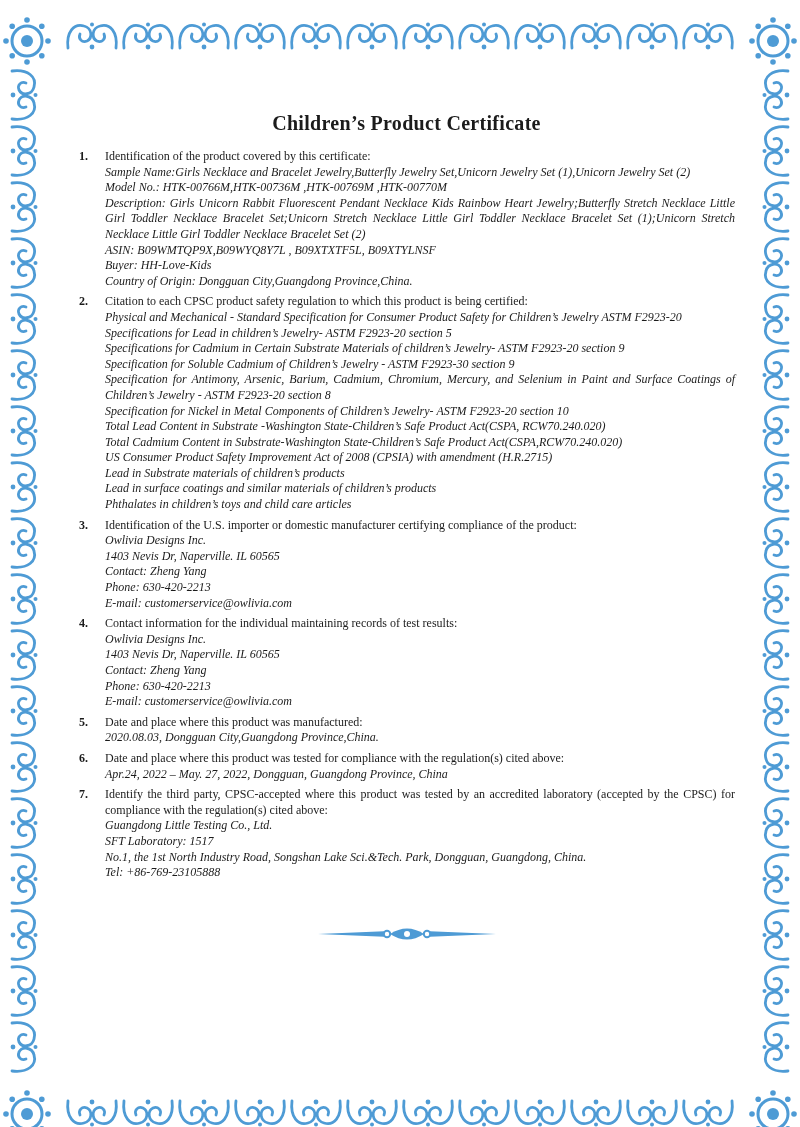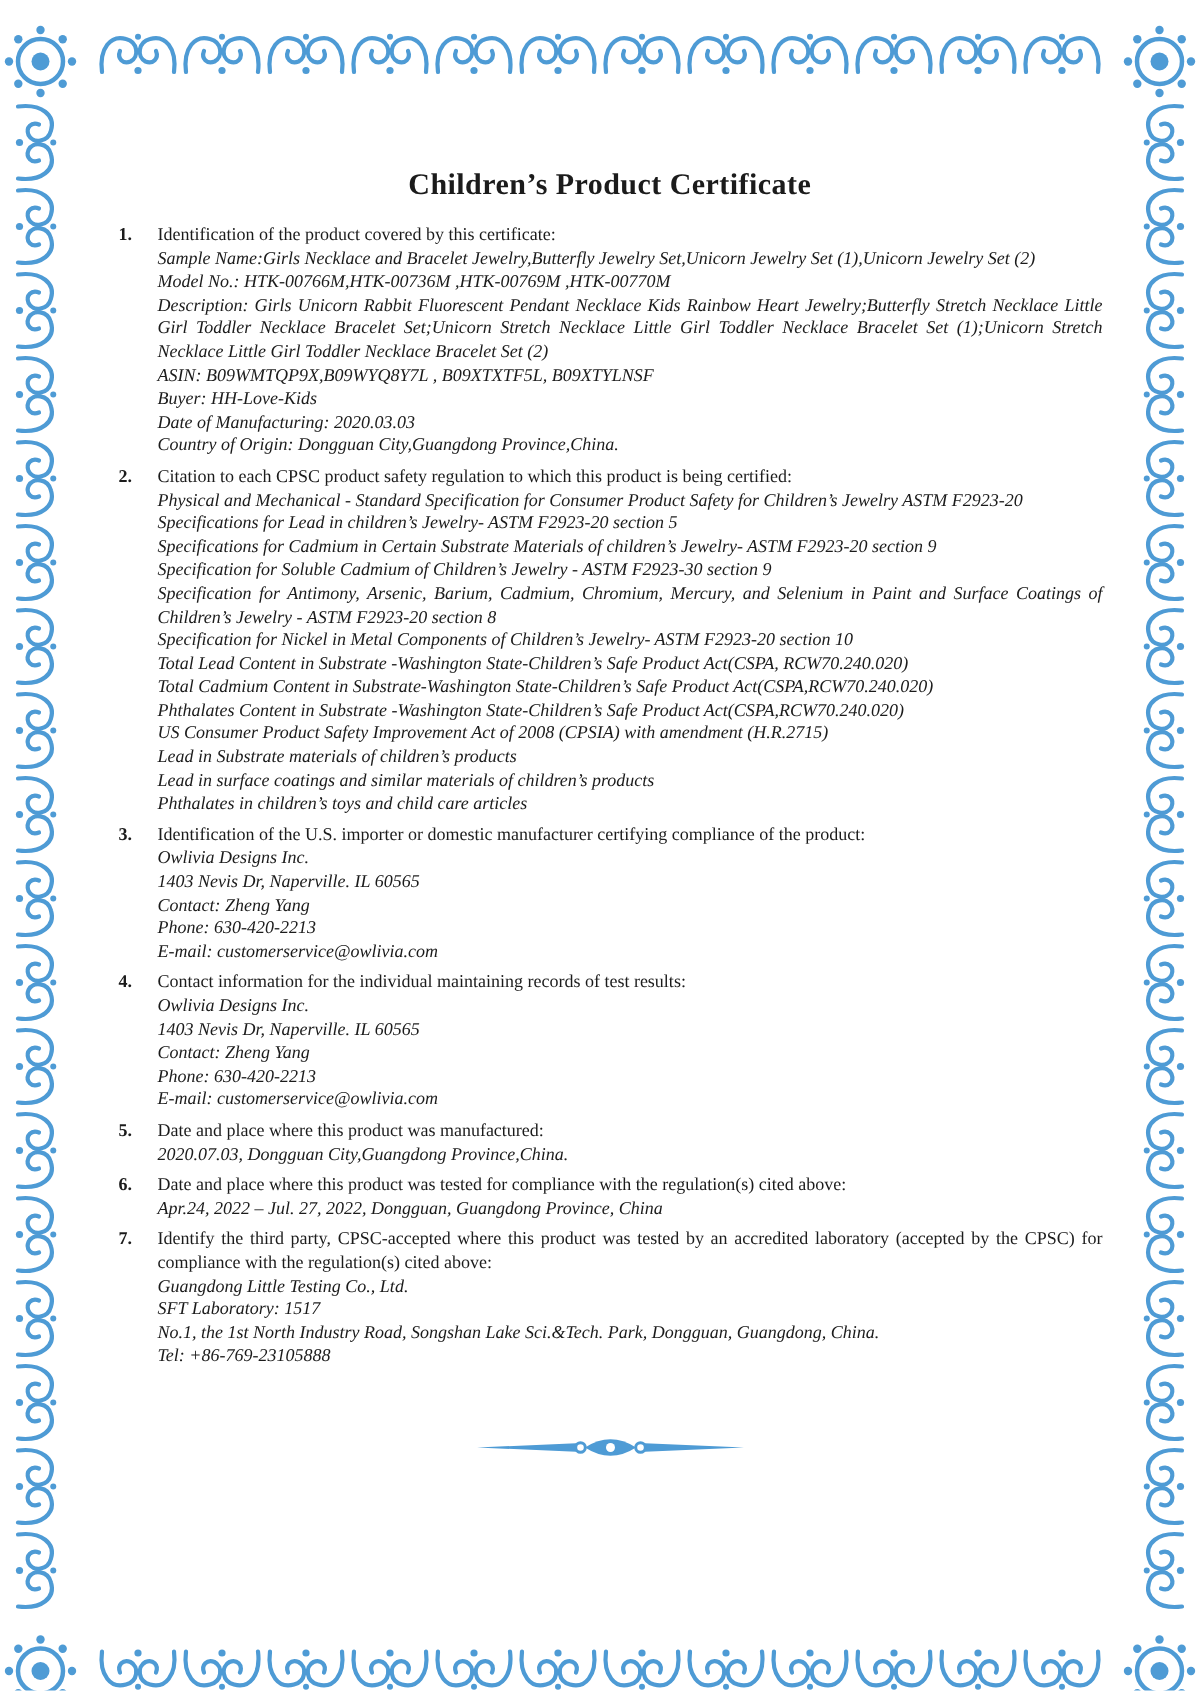--- a/index.html
+++ b/index.html
@@ -135,36 +135,34 @@
     <h1 class="title">Children’s Product Certificate</h1>
 
     <div class="section">
       <span class="num">1.</span>
       <div class="head">Identification of the product covered by this certificate:</div>
       <p class="line">Sample Name:Girls Necklace and Bracelet Jewelry,Butterfly Jewelry Set,Unicorn Jewelry Set (1),Unicorn Jewelry Set (2)</p>
       <p class="line">Model No.: HTK-00766M,HTK-00736M ,HTK-00769M ,HTK-00770M</p>
       <p class="line">Description: Girls Unicorn Rabbit Fluorescent Pendant Necklace Kids Rainbow Heart Jewelry;Butterfly Stretch Necklace Little Girl Toddler Necklace Bracelet Set;Unicorn Stretch Necklace Little Girl Toddler Necklace Bracelet Set (1);Unicorn Stretch Necklace Little Girl Toddler Necklace Bracelet Set (2)</p>
       <p class="line">ASIN: B09WMTQP9X,B09WYQ8Y7L , B09XTXTF5L, B09XTYLNSF</p>
       <p class="line">Buyer: HH-Love-Kids</p>
-      <p class="line">Date of Manufacturing: 2020.03.03</p>
       <p class="line">Country of Origin: Dongguan City,Guangdong Province,China.</p>
     </div>
 
     <div class="section">
       <span class="num">2.</span>
       <div class="head">Citation to each CPSC product safety regulation to which this product is being certified:</div>
       <p class="line">Physical and Mechanical - Standard Specification for Consumer Product Safety for Children’s Jewelry ASTM F2923-20</p>
       <p class="line">Specifications for Lead in children’s Jewelry- ASTM F2923-20 section 5</p>
       <p class="line">Specifications for Cadmium in Certain Substrate Materials of children’s Jewelry- ASTM F2923-20 section 9</p>
       <p class="line">Specification for Soluble Cadmium of Children’s Jewelry - ASTM F2923-30 section 9</p>
       <p class="line">Specification for Antimony, Arsenic, Barium, Cadmium, Chromium, Mercury, and Selenium in Paint and Surface Coatings of Children’s Jewelry - ASTM F2923-20 section 8</p>
       <p class="line">Specification for Nickel in Metal Components of Children’s Jewelry- ASTM F2923-20 section 10</p>
       <p class="line">Total Lead Content in Substrate -Washington State-Children’s Safe Product Act(CSPA, RCW70.240.020)</p>
       <p class="line">Total Cadmium Content in Substrate-Washington State-Children’s Safe Product Act(CSPA,RCW70.240.020)</p>
-      <p class="line">Phthalates Content in Substrate -Washington State-Children’s Safe Product Act(CSPA,RCW70.240.020)</p>
       <p class="line">US Consumer Product Safety Improvement Act of 2008 (CPSIA) with amendment (H.R.2715)</p>
       <p class="line">Lead in Substrate materials of children’s products</p>
       <p class="line">Lead in surface coatings and similar materials of children’s products</p>
       <p class="line">Phthalates in children’s toys and child care articles</p>
     </div>
 
     <div class="section">
       <span class="num">3.</span>
       <div class="head">Identification of the U.S. importer or domestic manufacturer certifying compliance of the product:</div>
       <p class="line">Owlivia Designs Inc.</p>
@@ -180,27 +178,27 @@
       <p class="line">Owlivia Designs Inc.</p>
       <p class="line">1403 Nevis Dr, Naperville. IL 60565</p>
       <p class="line">Contact: Zheng Yang</p>
       <p class="line">Phone: 630-420-2213</p>
       <p class="line">E-mail: customerservice@owlivia.com</p>
     </div>
 
     <div class="section">
       <span class="num">5.</span>
       <div class="head">Date and place where this product was manufactured:</div>
-      <p class="line">2020.07.03, Dongguan City,Guangdong Province,China.</p>
+      <p class="line">2020.08.03, Dongguan City,Guangdong Province,China.</p>
     </div>
 
     <div class="section">
       <span class="num">6.</span>
       <div class="head">Date and place where this product was tested for compliance with the regulation(s) cited above:</div>
-      <p class="line">Apr.24, 2022 – Jul. 27, 2022, Dongguan, Guangdong Province, China</p>
+      <p class="line">Apr.24, 2022 – May. 27, 2022, Dongguan, Guangdong Province, China</p>
     </div>
 
     <div class="section">
       <span class="num">7.</span>
       <div class="head">Identify the third party, CPSC-accepted where this product was tested by an accredited laboratory (accepted by the CPSC) for compliance with the regulation(s) cited above:</div>
       <p class="line">Guangdong Little Testing Co., Ltd.</p>
       <p class="line">SFT Laboratory: 1517</p>
       <p class="line">No.1, the 1st North Industry Road, Songshan Lake Sci.&amp;Tech. Park, Dongguan, Guangdong, China.</p>
       <p class="line">Tel: +86-769-23105888</p>
     </div>

